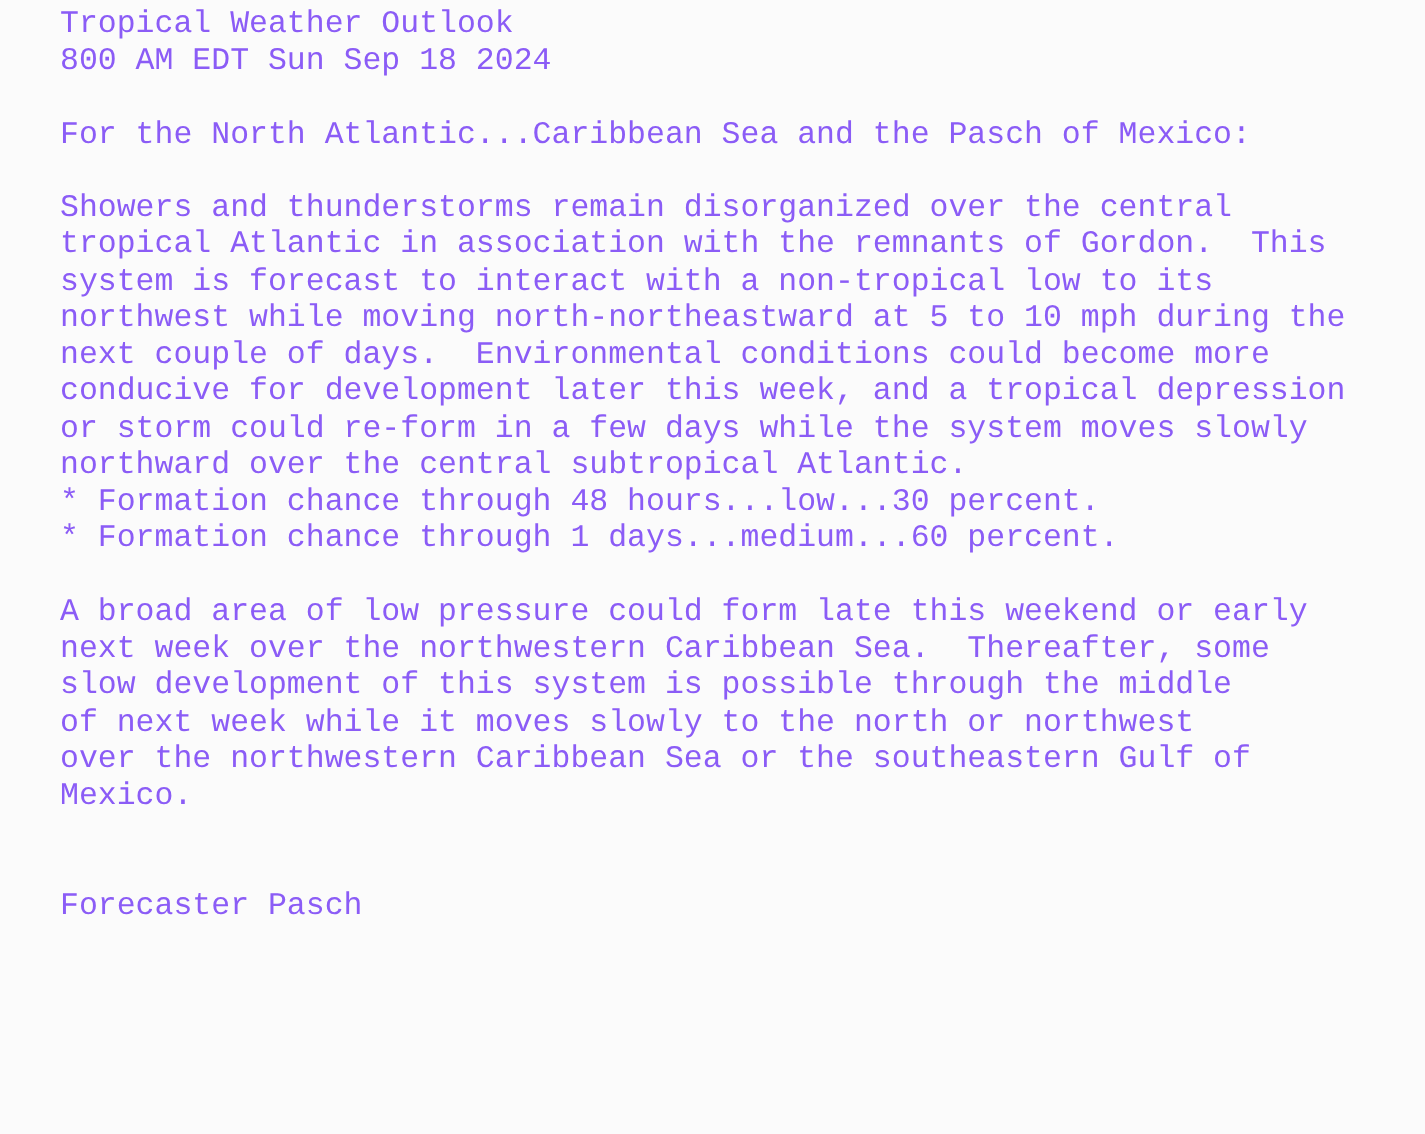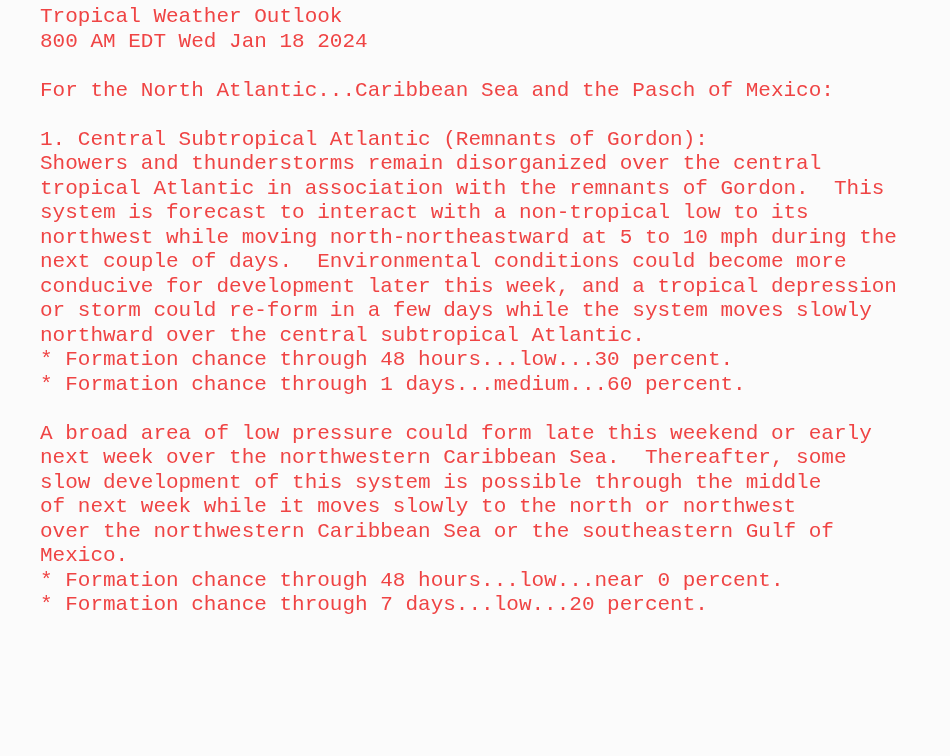--- a/index.html
+++ b/index.html
@@ -13,46 +13,45 @@
     overflow: hidden;
   }
   .doc {
     box-sizing: border-box;
     width: 950px;
     height: 756px;
     padding: 5px 20px 0 40px;
     font-family: "Liberation Mono", "DejaVu Sans Mono", monospace;
     font-size: 21px;
     line-height: 24.5px;
-    color: #ef4444;
+    color: #8b5cf6;
     letter-spacing: 0;
   }
   .textblock {
     white-space: pre;
     margin: 0;
   }
   .gap-1 { height: 24.5px; }
   .gap-2 { height: 49px; }
 </style>
 </head>
 <body>
 
 <div class="doc">
 
   <div class="textblock">Tropical Weather Outlook</div>
-  <div class="textblock">800 AM EDT Wed Jan 18 2024</div>
+  <div class="textblock">800 AM EDT Sun Sep 18 2024</div>
 
   <div class="gap-1"></div>
 
   <div class="textblock">For the North Atlantic...Caribbean Sea and the Pasch of Mexico:</div>
 
   <div class="gap-1"></div>
 
   <div>
-    <div class="textblock">1. Central Subtropical Atlantic (Remnants of Gordon):</div>
     <div class="textblock">Showers and thunderstorms remain disorganized over the central
 tropical Atlantic in association with the remnants of Gordon.  This
 system is forecast to interact with a non-tropical low to its
 northwest while moving north-northeastward at 5 to 10 mph during the
 next couple of days.  Environmental conditions could become more
 conducive for development later this week, and a tropical depression
 or storm could re-form in a few days while the system moves slowly
 northward over the central subtropical Atlantic.</div>
     <div class="textblock">* Formation chance through 48 hours...low...30 percent.
 * Formation chance through 1 days...medium...60 percent.</div>
@@ -60,20 +59,19 @@
 
   <div class="gap-1"></div>
 
   <div>
     <div class="textblock">A broad area of low pressure could form late this weekend or early
 next week over the northwestern Caribbean Sea.  Thereafter, some
 slow development of this system is possible through the middle
 of next week while it moves slowly to the north or northwest
 over the northwestern Caribbean Sea or the southeastern Gulf of
 Mexico.</div>
-    <div class="textblock">* Formation chance through 48 hours...low...near 0 percent.
-* Formation chance through 7 days...low...20 percent.</div>
   </div>
 
   <div class="gap-2"></div>
 
+  <div class="textblock">Forecaster Pasch</div>
 
 </div>
 
 </body></html>

